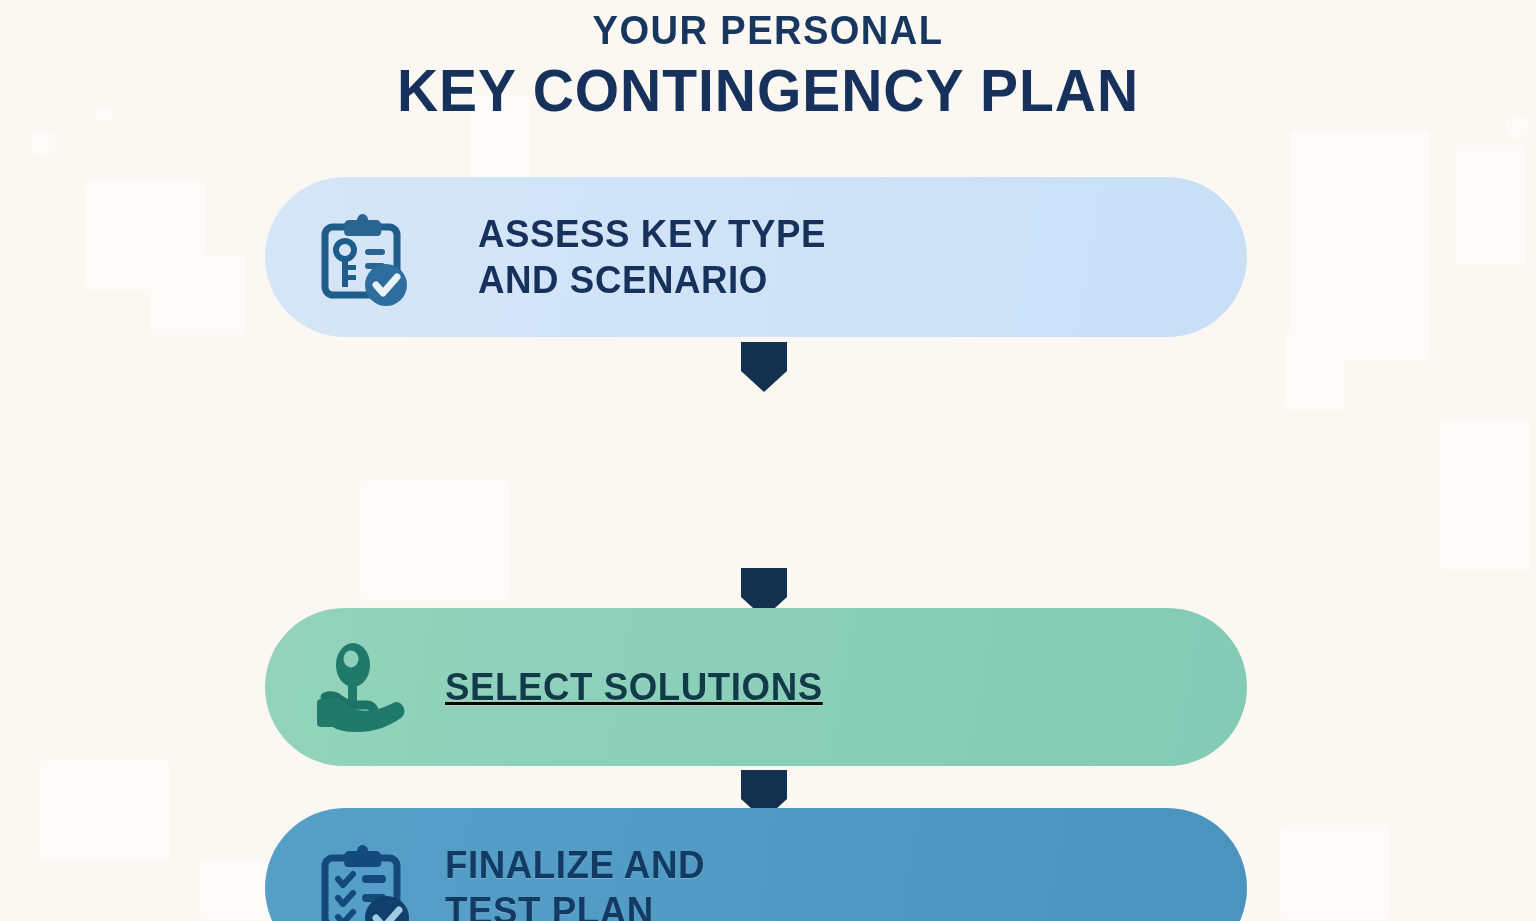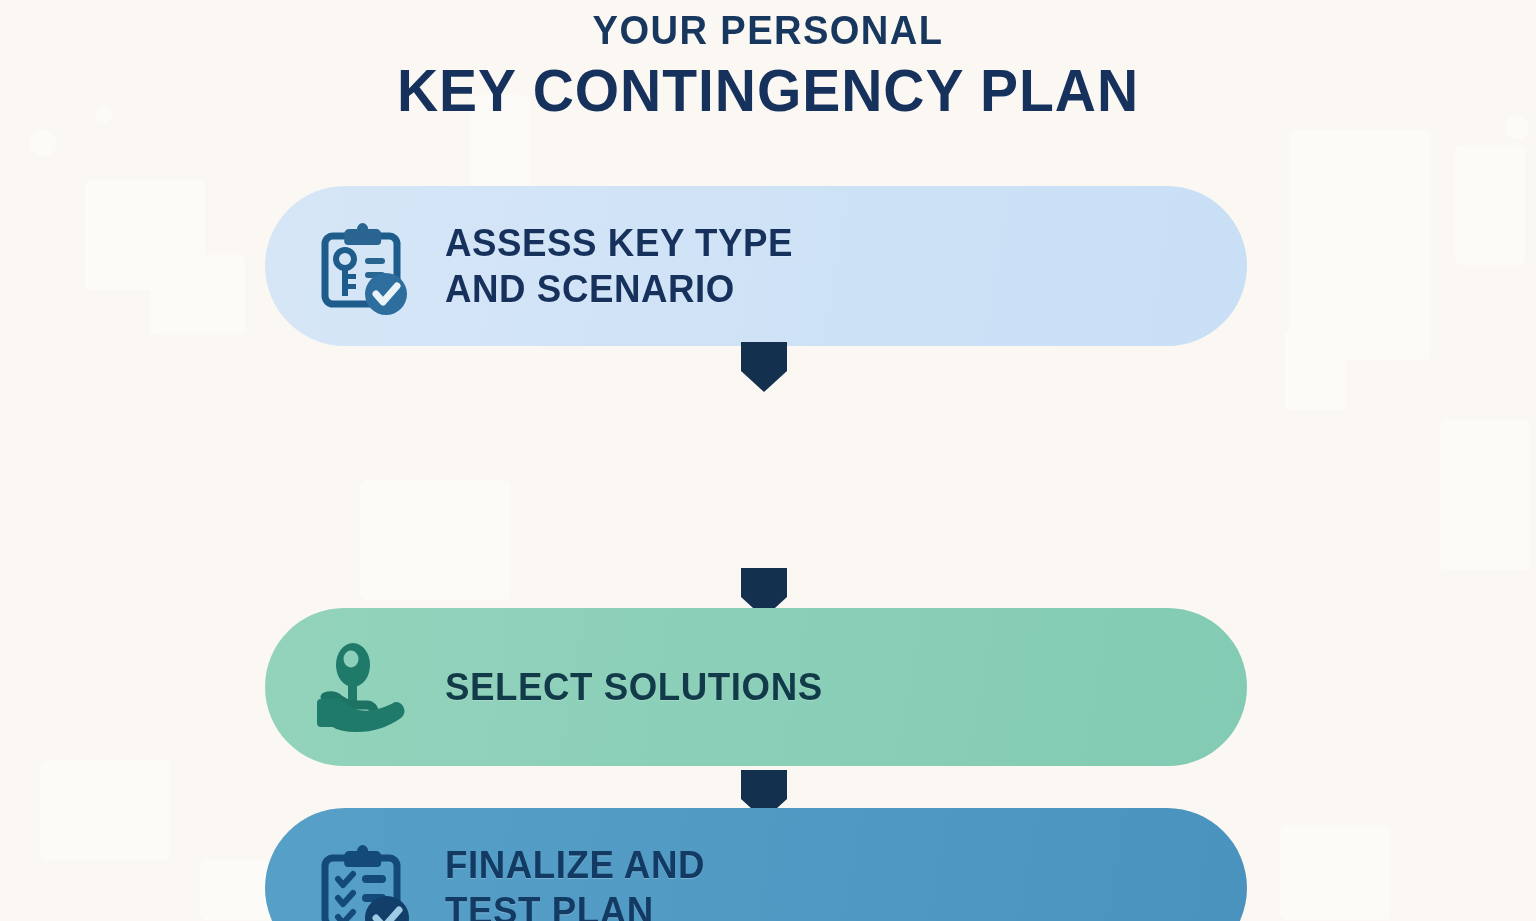--- a/index.html
+++ b/index.html
@@ -89,23 +89,23 @@
     font-weight: bold;
     letter-spacing: 0.6px;
     line-height: 1.18;
     margin-left: 26px;
     transform: scaleX(0.94);
     transform-origin: left center;
     text-shadow: 0 1px 0 rgba(255,255,255,0.22);
   }
 
   
-  #step-1 { top: 186px;  height: 160px; background: linear-gradient(100deg,#D6E6F7 0%, #C8DFF6 100%); }
+  #step-1 { top: 177px;  height: 160px; background: linear-gradient(100deg,#D6E6F7 0%, #C8DFF6 100%); gap: 33px; }
   #step-2 { top: 402px;  height: 163px; background: linear-gradient(100deg,#ACDDE8 0%, #9DD7E4 100%); }
-  #step-3 { top: 608px;  height: 158px; background: linear-gradient(100deg,#93D3BC 0%, #83CBB4 100%); }
+  #step-3 { top: 608px;  height: 158px; background: linear-gradient(100deg,#93D3BC 0%, #83CBB4 100%); text-decoration: underline; }
   #step-4 { top: 808px;  height: 160px; background: linear-gradient(100deg,#56A0C8 0%, #4A93BF 100%); }
 
   #step-1 .step-label { color: #16325C; }
   #step-2 .step-label { color: #11324B; }
   #step-3 .step-label { color: #123B4A; }
   #step-4 .step-label { color: #123A63; }
 
   
   .connector {
     position: absolute;

